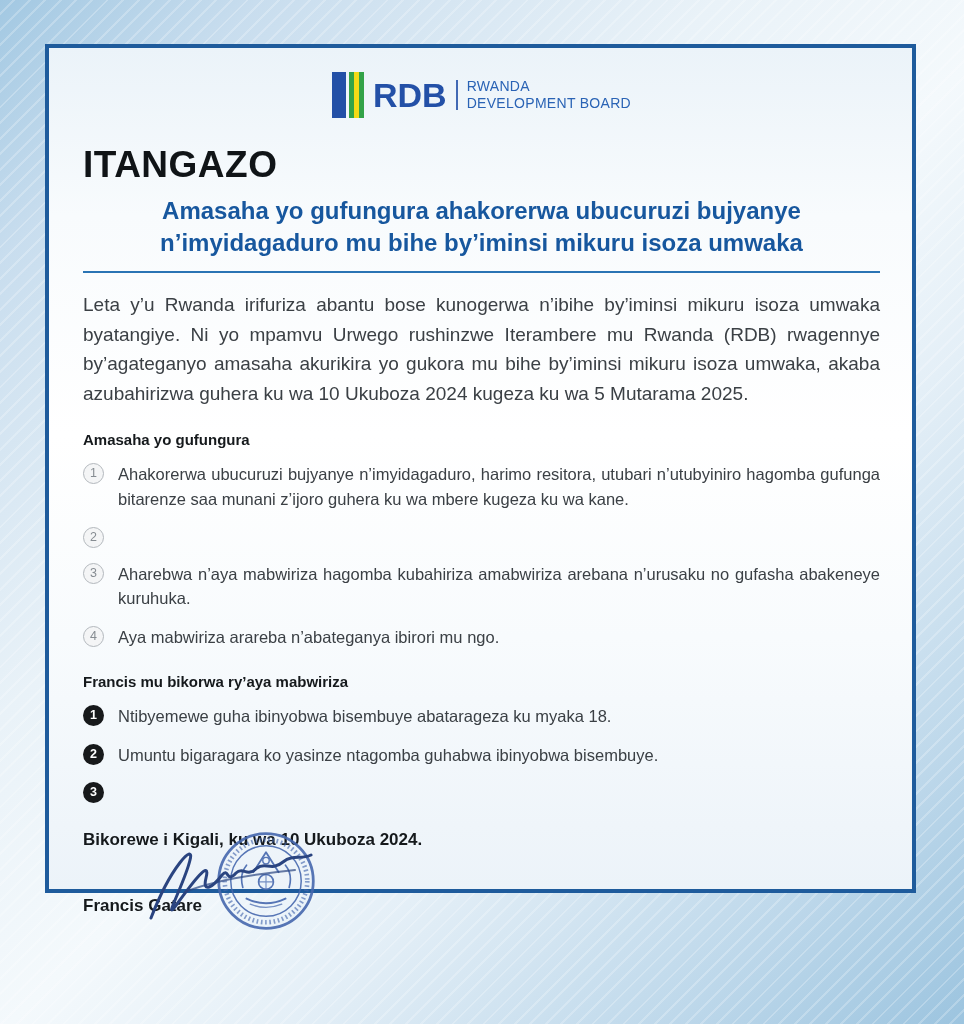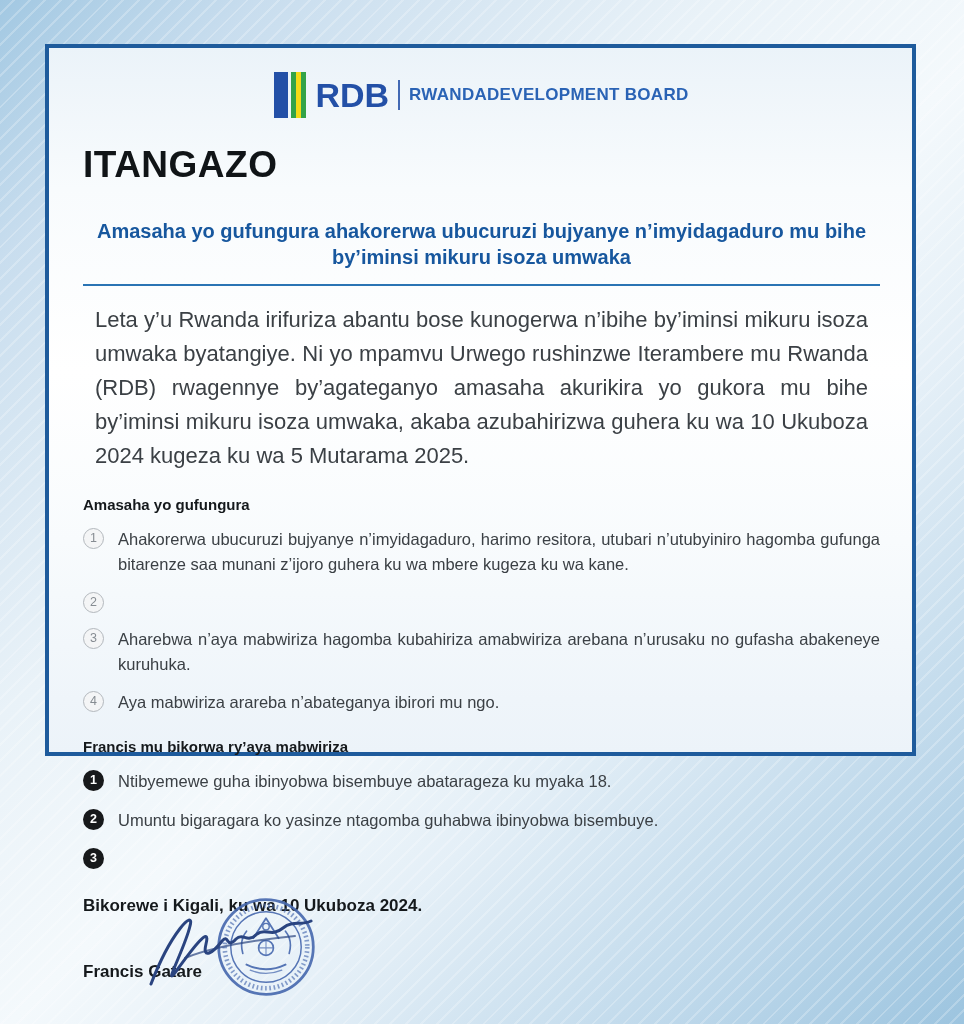--- a/index.html
+++ b/index.html
@@ -7,40 +7,40 @@
     width:964px;height:1024px;position:relative;overflow:hidden;
     font-family:"Liberation Sans",sans-serif;
     background:linear-gradient(135deg,#a2c8e2 0%,#c8ddee 13%,#e9f2f8 36%,#f4f9fc 52%,#e4eff7 66%,#bcd7ea 86%,#9cc4df 100%);
   }
   body::before{
     content:"";position:absolute;inset:0;pointer-events:none;
     background:repeating-linear-gradient(135deg,rgba(255,255,255,0) 0 9px,rgba(255,255,255,.42) 9px 11px);
     opacity:.55;
   }
   .frame{
-    position:absolute;left:45px;top:44px;width:871px;height:712px;box-sizing:border-box;
+    position:absolute;left:45px;top:44px;width:871px;height:849px;box-sizing:border-box;
     border:4px solid var(--frame,#1e5b9c);
     background:linear-gradient(180deg,#ebf3f9 0%,#f8fbfd 20%,#ffffff 46%,#f8fbfd 70%,#ecf3f9 100%);
   }
   .content{padding:22px 32px 0 34px;}
   
   .logo-row{display:flex;justify-content:center;align-items:center;gap:9px;margin-top:2px;}
   .logo-bars{display:flex;height:46px;}
   .bar-blue{width:14px;background:var(--logo-blue,#2350a7);margin-right:3px;}
   .bar-green{width:5px;background:var(--logo-green,#33a348);}
   .bar-yellow{width:5px;background:var(--logo-yellow,#f4da16);}
   .logo-acronym{font-size:34px;font-weight:bold;color:var(--logo-blue,#2350a7);line-height:1;}
   .logo-sep{width:2px;height:30px;background:var(--logo-blue,#2350a7);opacity:.85;}
-  .logo-org{display:flex;flex-direction:row;font-size:17px;font-weight:bold;color:#2a63b5;line-height:1.2;letter-spacing:.3px;}
+  .logo-org{display:flex;flex-direction:column;font-size:14px;font-weight:normal;color:#2a63b5;line-height:1.2;letter-spacing:.3px;}
   
   .title{margin:26px 0 0;font-size:37px;font-weight:900;color:#101417;letter-spacing:.5px;}
-  .subtitle{margin:32px auto 0;max-width:780px;text-align:center;font-size:20px;font-weight:bold;color:var(--accent,#17579e);line-height:1.32;}
+  .subtitle{margin:9px auto 0;max-width:780px;text-align:center;font-size:24px;font-weight:bold;color:var(--accent,#17579e);line-height:1.32;}
   .divider{margin-top:13px;height:2px;background:var(--divider,#2a74b4);}
   
-  .para{margin:17px 12px 0;font-size:22px;line-height:1.55;color:var(--body-text,#3b4045);text-align:justify;}
+  .para{margin:17px 0 0;font-size:19px;line-height:1.55;color:var(--body-text,#3b4045);text-align:justify;}
   .sec-heading{margin:23px 0 0;font-size:15px;font-weight:bold;color:#15191c;}
   .num-list{margin:6px 0 0;padding:0;list-style:none;}
   .num-item{display:flex;gap:14px;margin-top:14px;align-items:flex-start;font-size:16.5px;line-height:1.5;color:var(--body-text,#3b4045);text-align:justify;}
   .badge{flex:0 0 auto;width:21px;height:21px;border-radius:50%;display:flex;align-items:center;justify-content:center;font-size:12.5px;margin-top:1px;box-sizing:border-box;}
   .badge.outline{border:1.5px solid #b3b8bd;color:#868c92;background:#f4f5f6;}
   .badge.solid{background:#17191b;color:#ffffff;font-weight:bold;}
   
   .footer{margin-top:27px;position:relative;}
   .place-date{margin:0;font-size:17px;font-weight:bold;color:#15191c;}
   .sig-gap{height:44px;}

